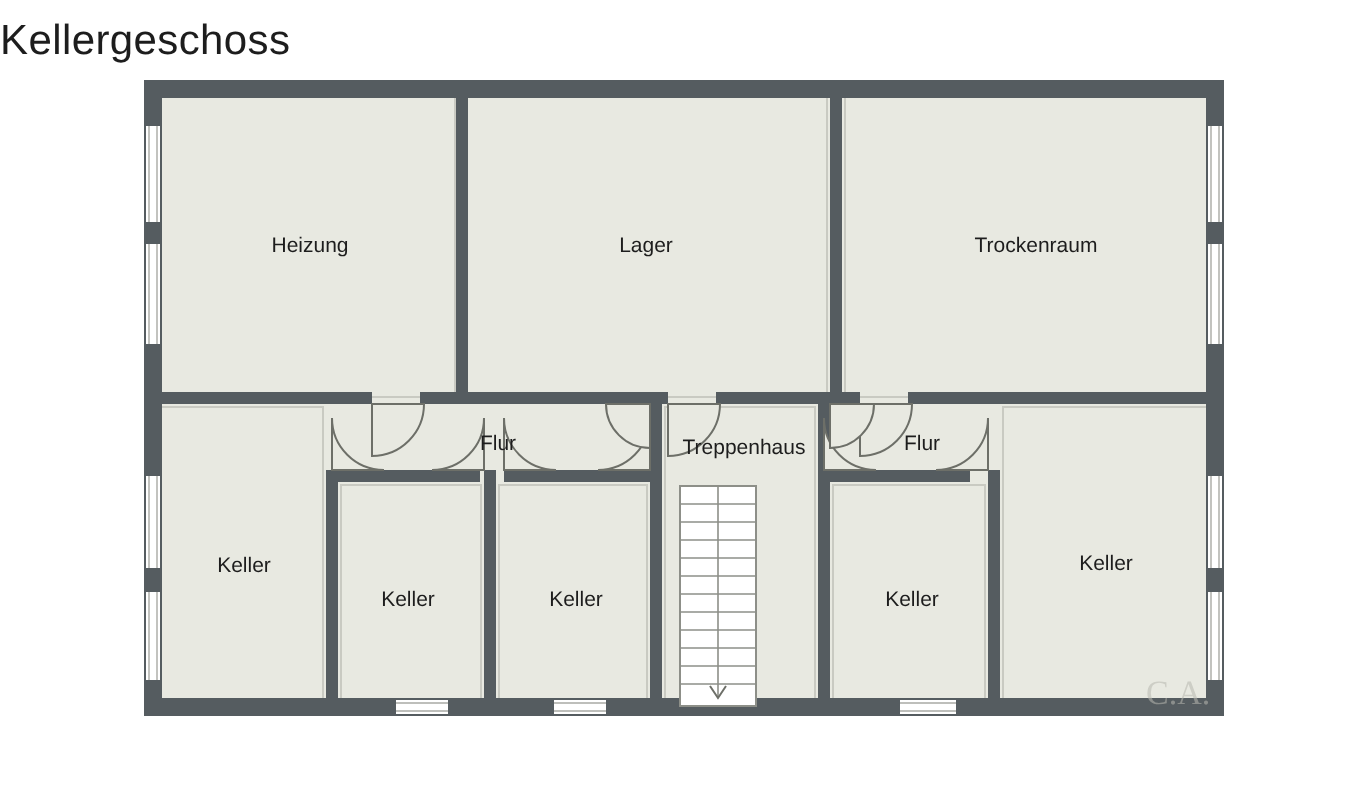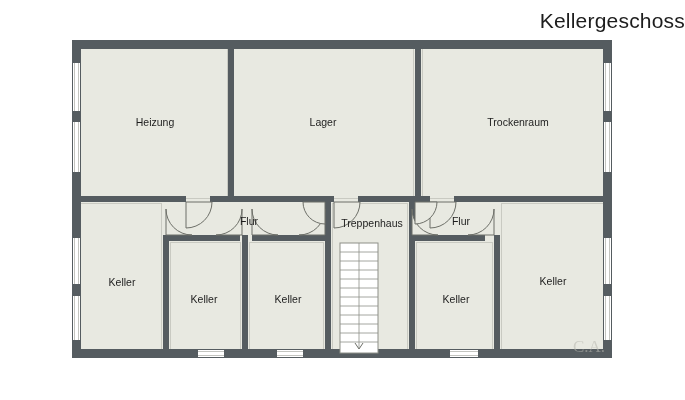--- a/index.html
+++ b/index.html
@@ -17,21 +17,21 @@
     position: relative;
     width: 685px;
     height: 400px;
     background: #ffffff;
   }
   #plan-title {
     position: absolute;
     left: 0;
     top: 8px;
     width: 685px;
-    text-align: right;
+    text-align: left;
     font-family: "Liberation Sans", sans-serif;
     font-size: 21px;
     font-weight: 400;
     color: #1d1d1d;
     letter-spacing: 0.2px;
     line-height: 26px;
   }
   #floorplan-svg {
     position: absolute;
     left: 0;

